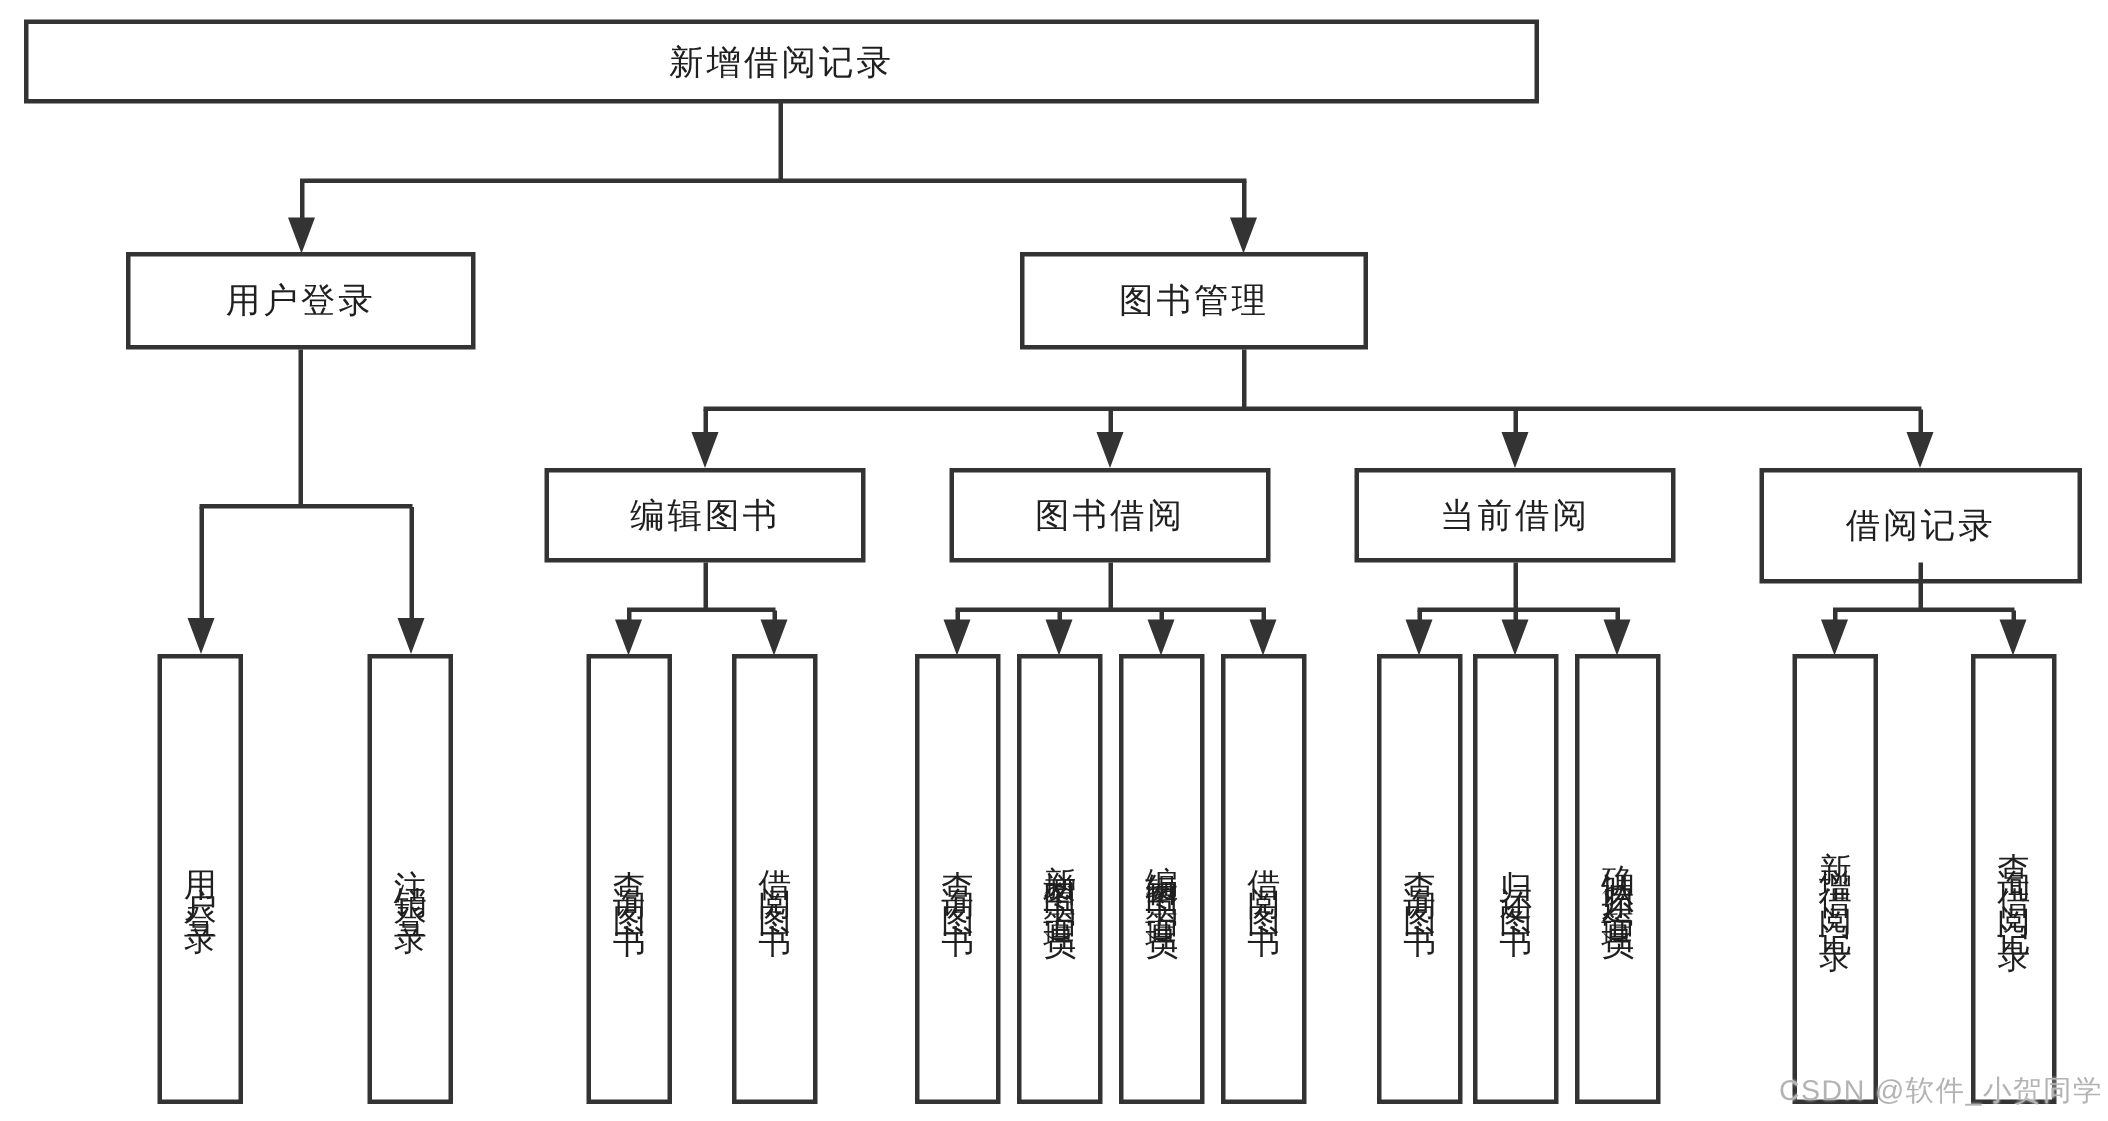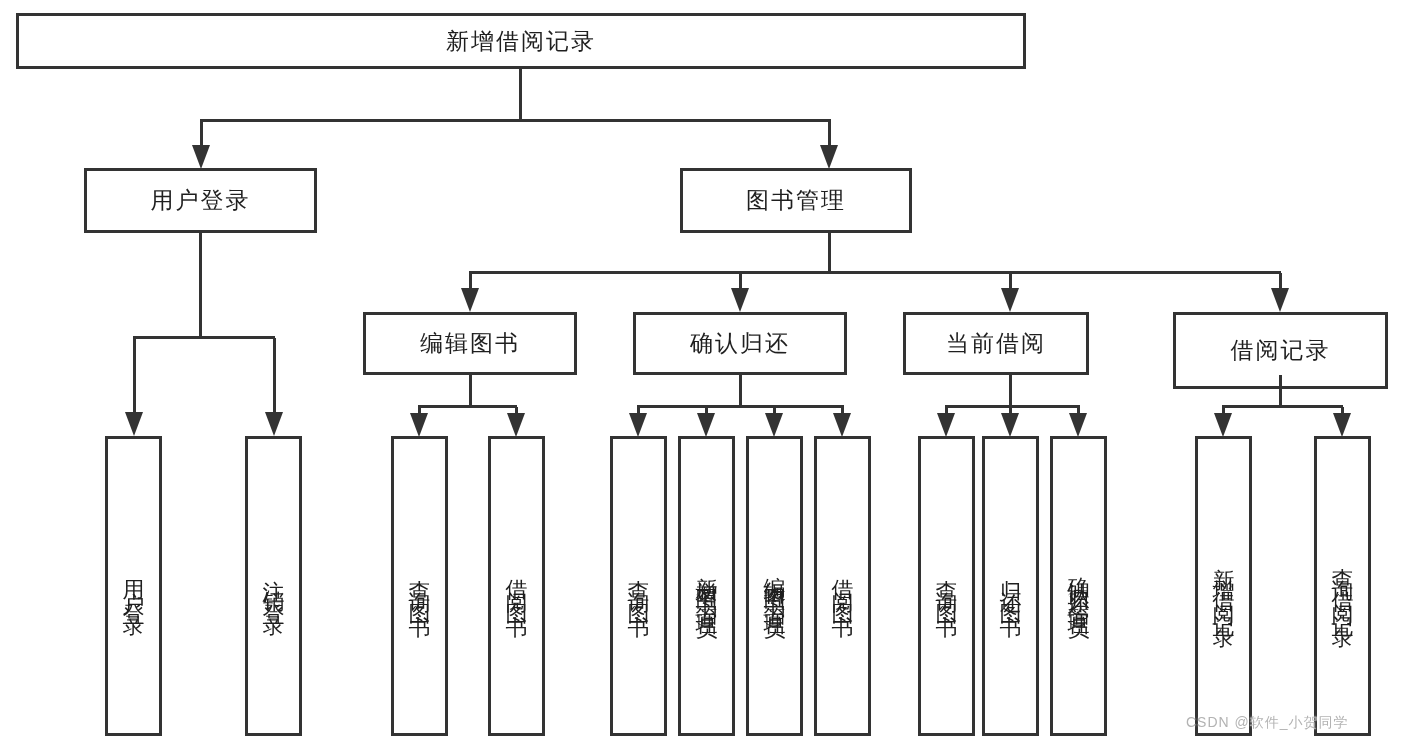--- a/index.html
+++ b/index.html
@@ -44,21 +44,21 @@
   .tri{
     position:absolute;
     width:0;height:0;
     border-left:9px solid transparent;
     border-right:9px solid transparent;
     border-top:24px solid #333333;
   }
   .watermark{
     position:absolute;
     left:1186px;top:714px;
-    font-size:14px;
+    font-size:19px;
     letter-spacing:1px;
     color:#b3b3b3;
     text-shadow:0 0 2px #ffffff;
     white-space:nowrap;
     z-index:5;
   }
 </style>
 </head>
 <body>
 
@@ -97,23 +97,23 @@
   <div class="tri" style="left:731px;top:288px"></div>
   <div class="v" style="left:1009px;top:273px;height:17px"></div>
   <div class="tri" style="left:1001px;top:288px"></div>
   <div class="v" style="left:1279px;top:273px;height:17px"></div>
   <div class="tri" style="left:1271px;top:288px"></div>
 
   <div class="box" style="left:363px;top:312px;width:214px;height:63px">
     <span class="hlabel">编辑图书</span>
   </div>
   <div class="box" style="left:633px;top:312px;width:214px;height:63px">
-    <span class="hlabel">确认归还</span>
+    <span class="hlabel">图书借阅</span>
   </div>
-  <div class="box" style="left:903px;top:312px;width:186px;height:63px">
+  <div class="box" style="left:903px;top:312px;width:214px;height:63px">
     <span class="hlabel">当前借阅</span>
   </div>
   <div class="box" style="left:1173px;top:312px;width:215px;height:77px">
     <span class="hlabel">借阅记录</span>
   </div>
 
   <div class="v" style="left:469px;top:375px;height:31px"></div>
   <div class="h" style="left:418px;top:405px;width:99px"></div>
   <div class="v" style="left:418px;top:407px;height:8px"></div>
   <div class="tri" style="left:410px;top:413px"></div>

